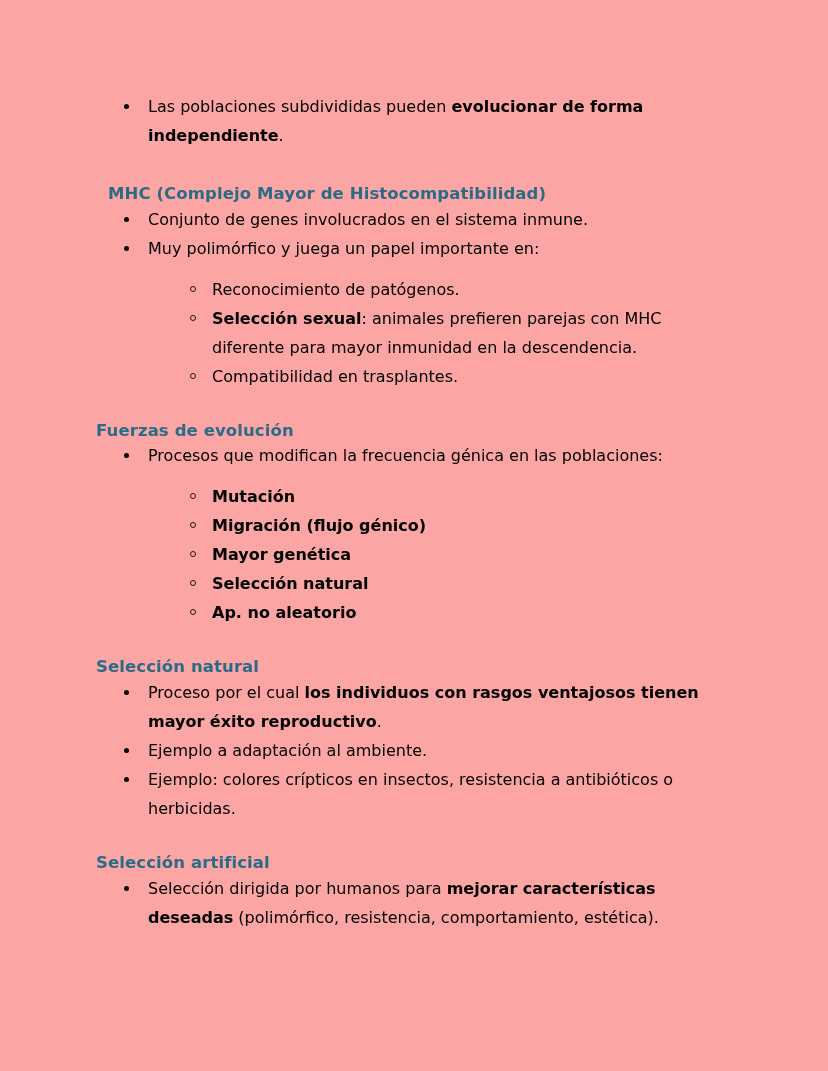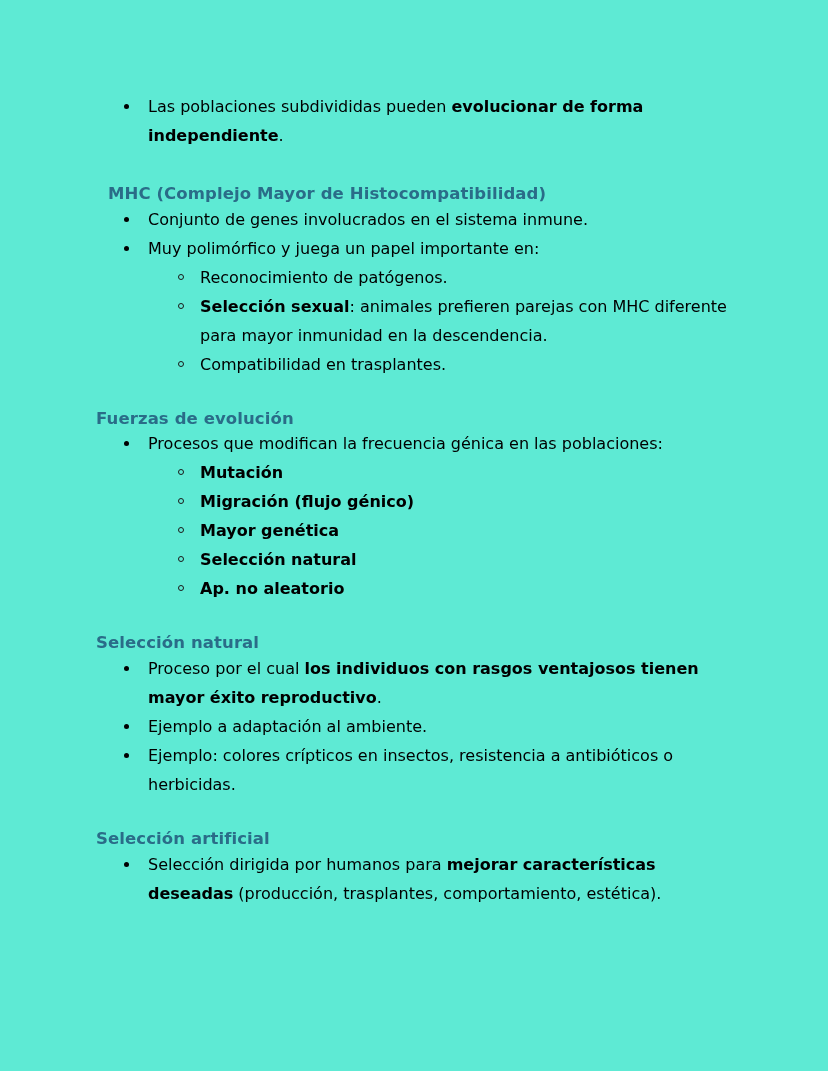--- a/index.html
+++ b/index.html
@@ -12,21 +12,21 @@
     height: 1071px;
     overflow: hidden;
     font-family: "DejaVu Sans", sans-serif;
     color: #000000;
   }
 
   .page {
     position: relative;
     width: 828px;
     height: 1071px;
-    background: #5eead4;
+    background: #fca5a5;
     box-sizing: border-box;
   }
 
   .content {
     position: absolute;
     left: 96px;
     top: 92px;
     width: 640px;
   }
 
@@ -62,21 +62,21 @@
     left: 28px;
     top: 12px;
     width: 5px;
     height: 5px;
     border-radius: 50%;
     background: #000000;
   }
 
   ul.level2 {
     list-style: none;
-    margin: 0;
+    margin: 12px;
     padding: 0;
   }
   ul.level2 > li {
     position: relative;
     padding-left: 104px;
     font-size: 16px;
     line-height: 29px;
     margin: 0;
   }
   ul.level2 > li::before {
@@ -158,18 +158,18 @@
         <span class="txt">Ejemplo a adaptación al ambiente.</span>
       </li>
       <li>
         <span class="txt">Ejemplo: colores crípticos en insectos, resistencia a antibióticos o herbicidas.</span>
       </li>
     </ul>
 
     <h2 class="heading h-gap-top2">Selección artificial</h2>
     <ul class="level1 list-gap-top">
       <li>
-        <span class="txt">Selección dirigida por humanos para </span><b>mejorar características deseadas</b><span class="txt"> (producción, trasplantes, comportamiento, estética).</span>
+        <span class="txt">Selección dirigida por humanos para </span><b>mejorar características deseadas</b><span class="txt"> (polimórfico, resistencia, comportamiento, estética).</span>
       </li>
     </ul>
 
   </div>
 </div>
 
 </body></html>

